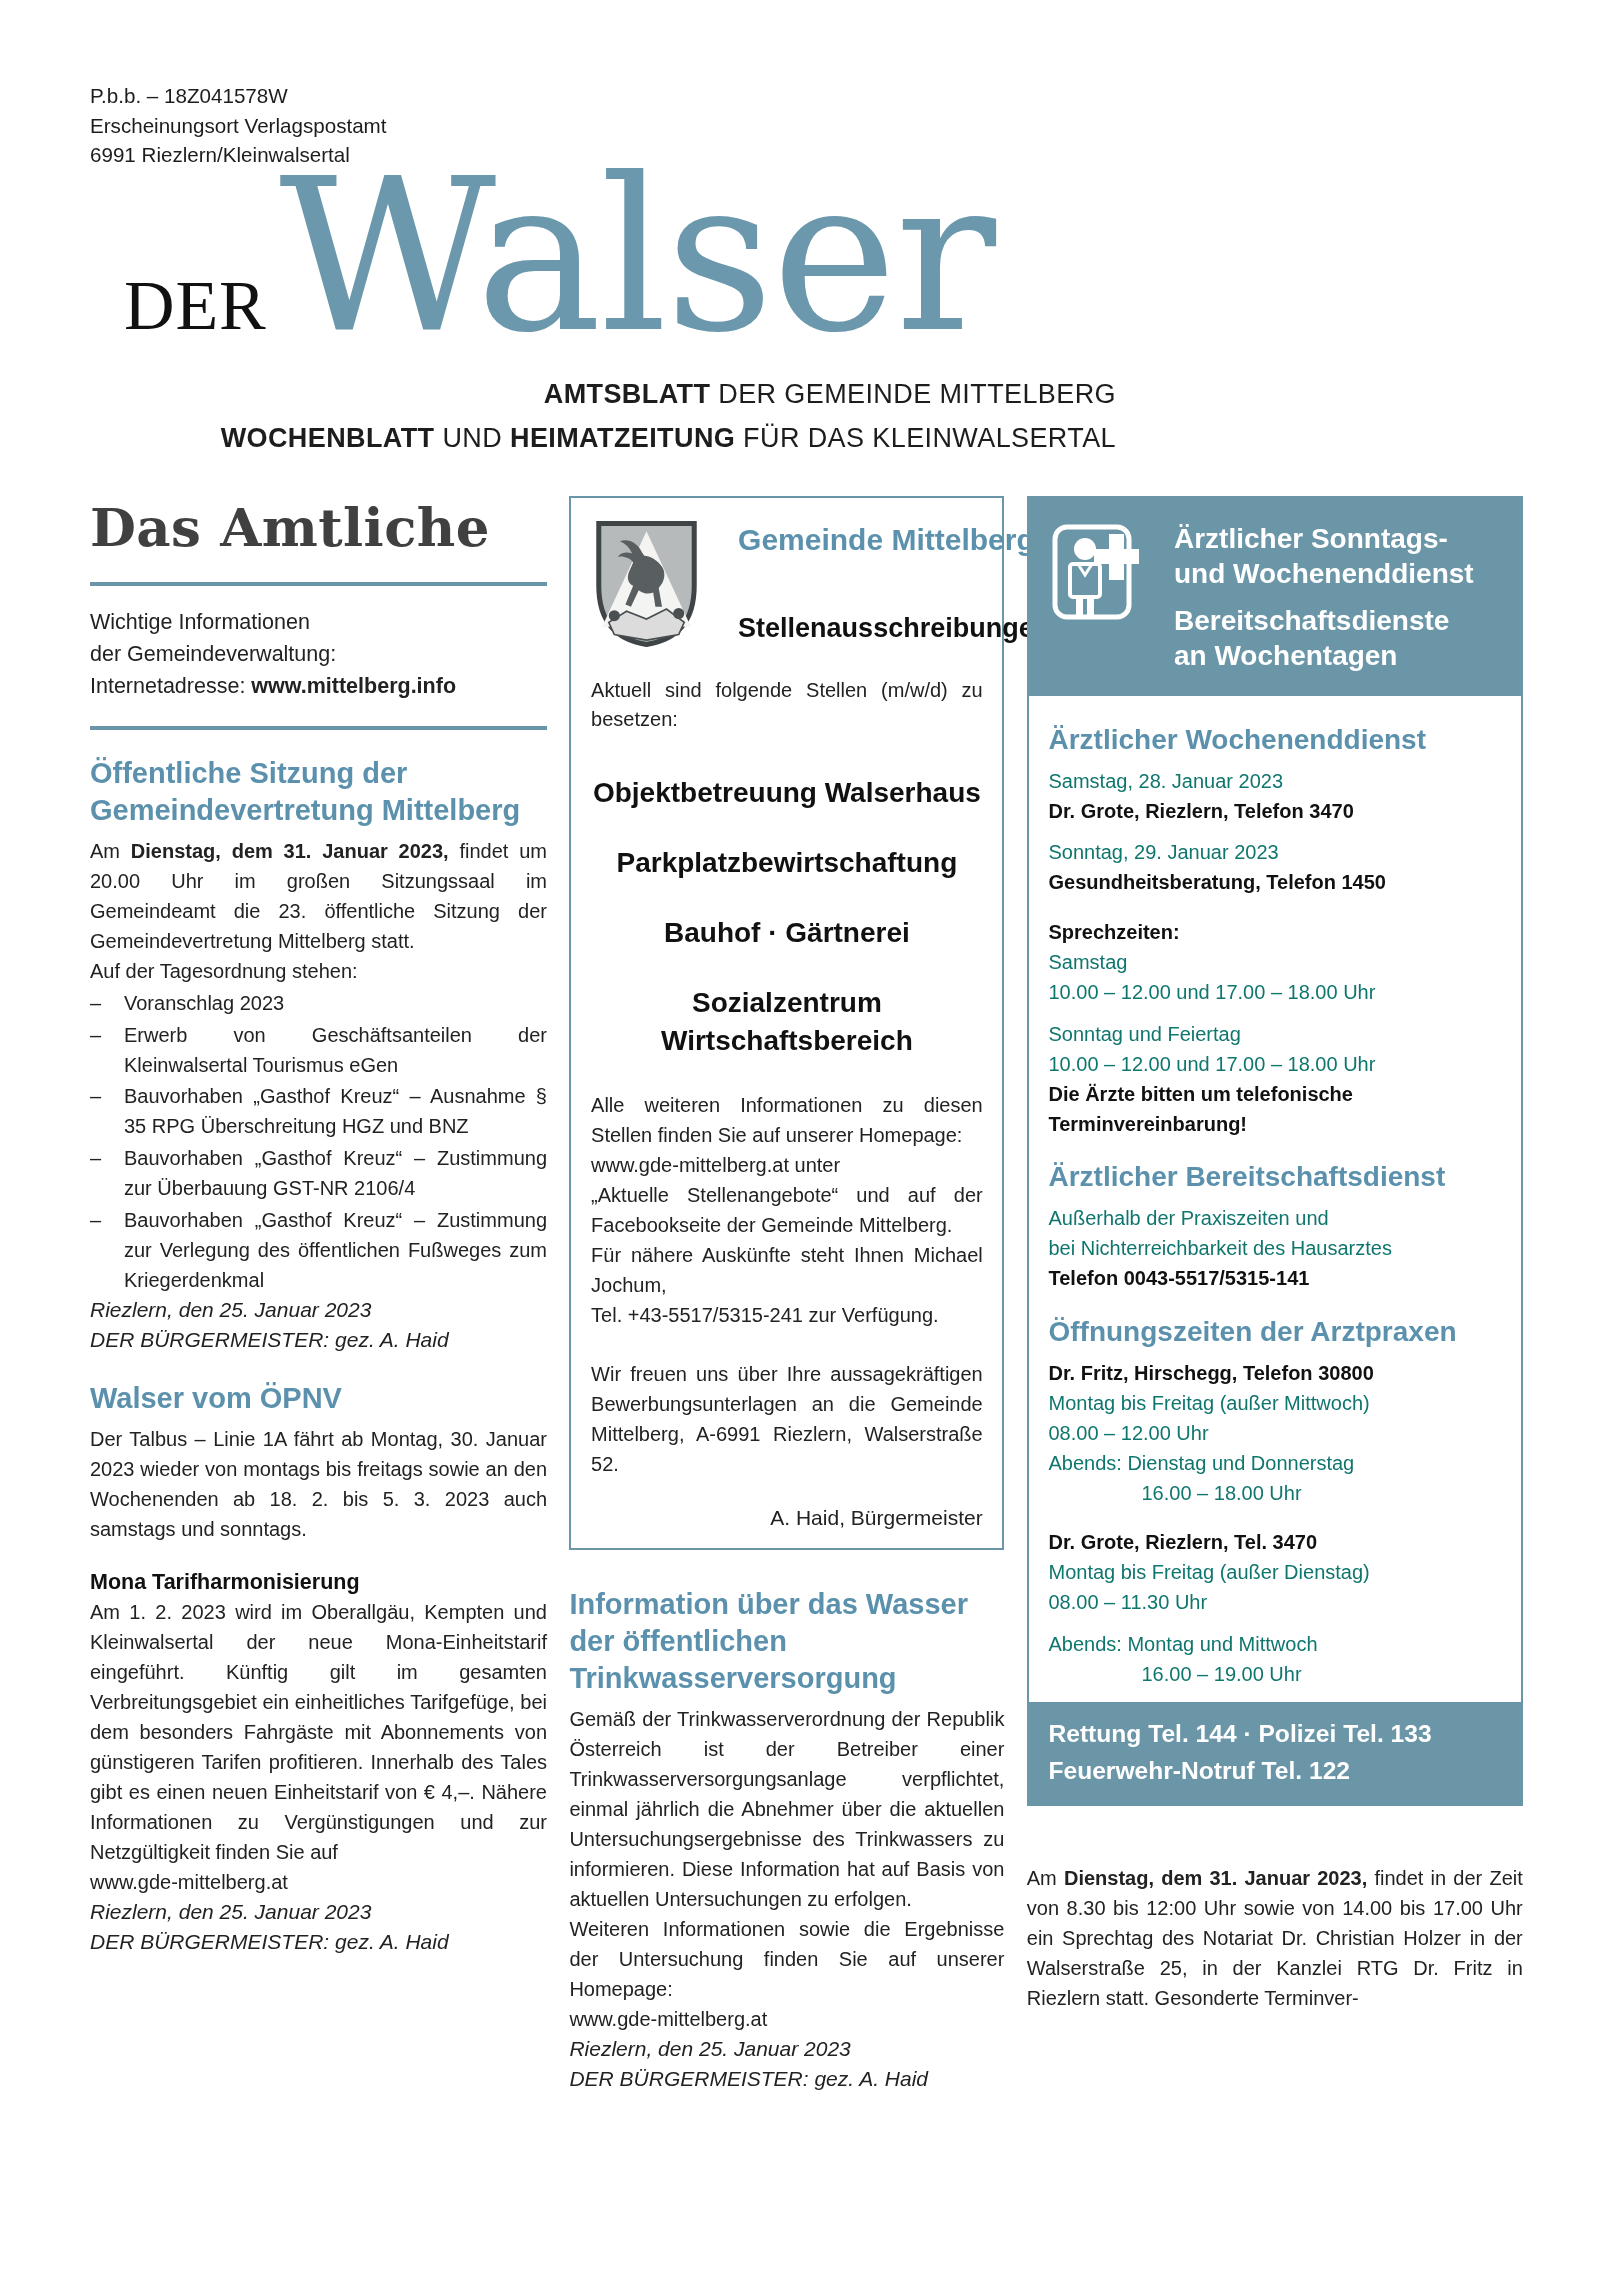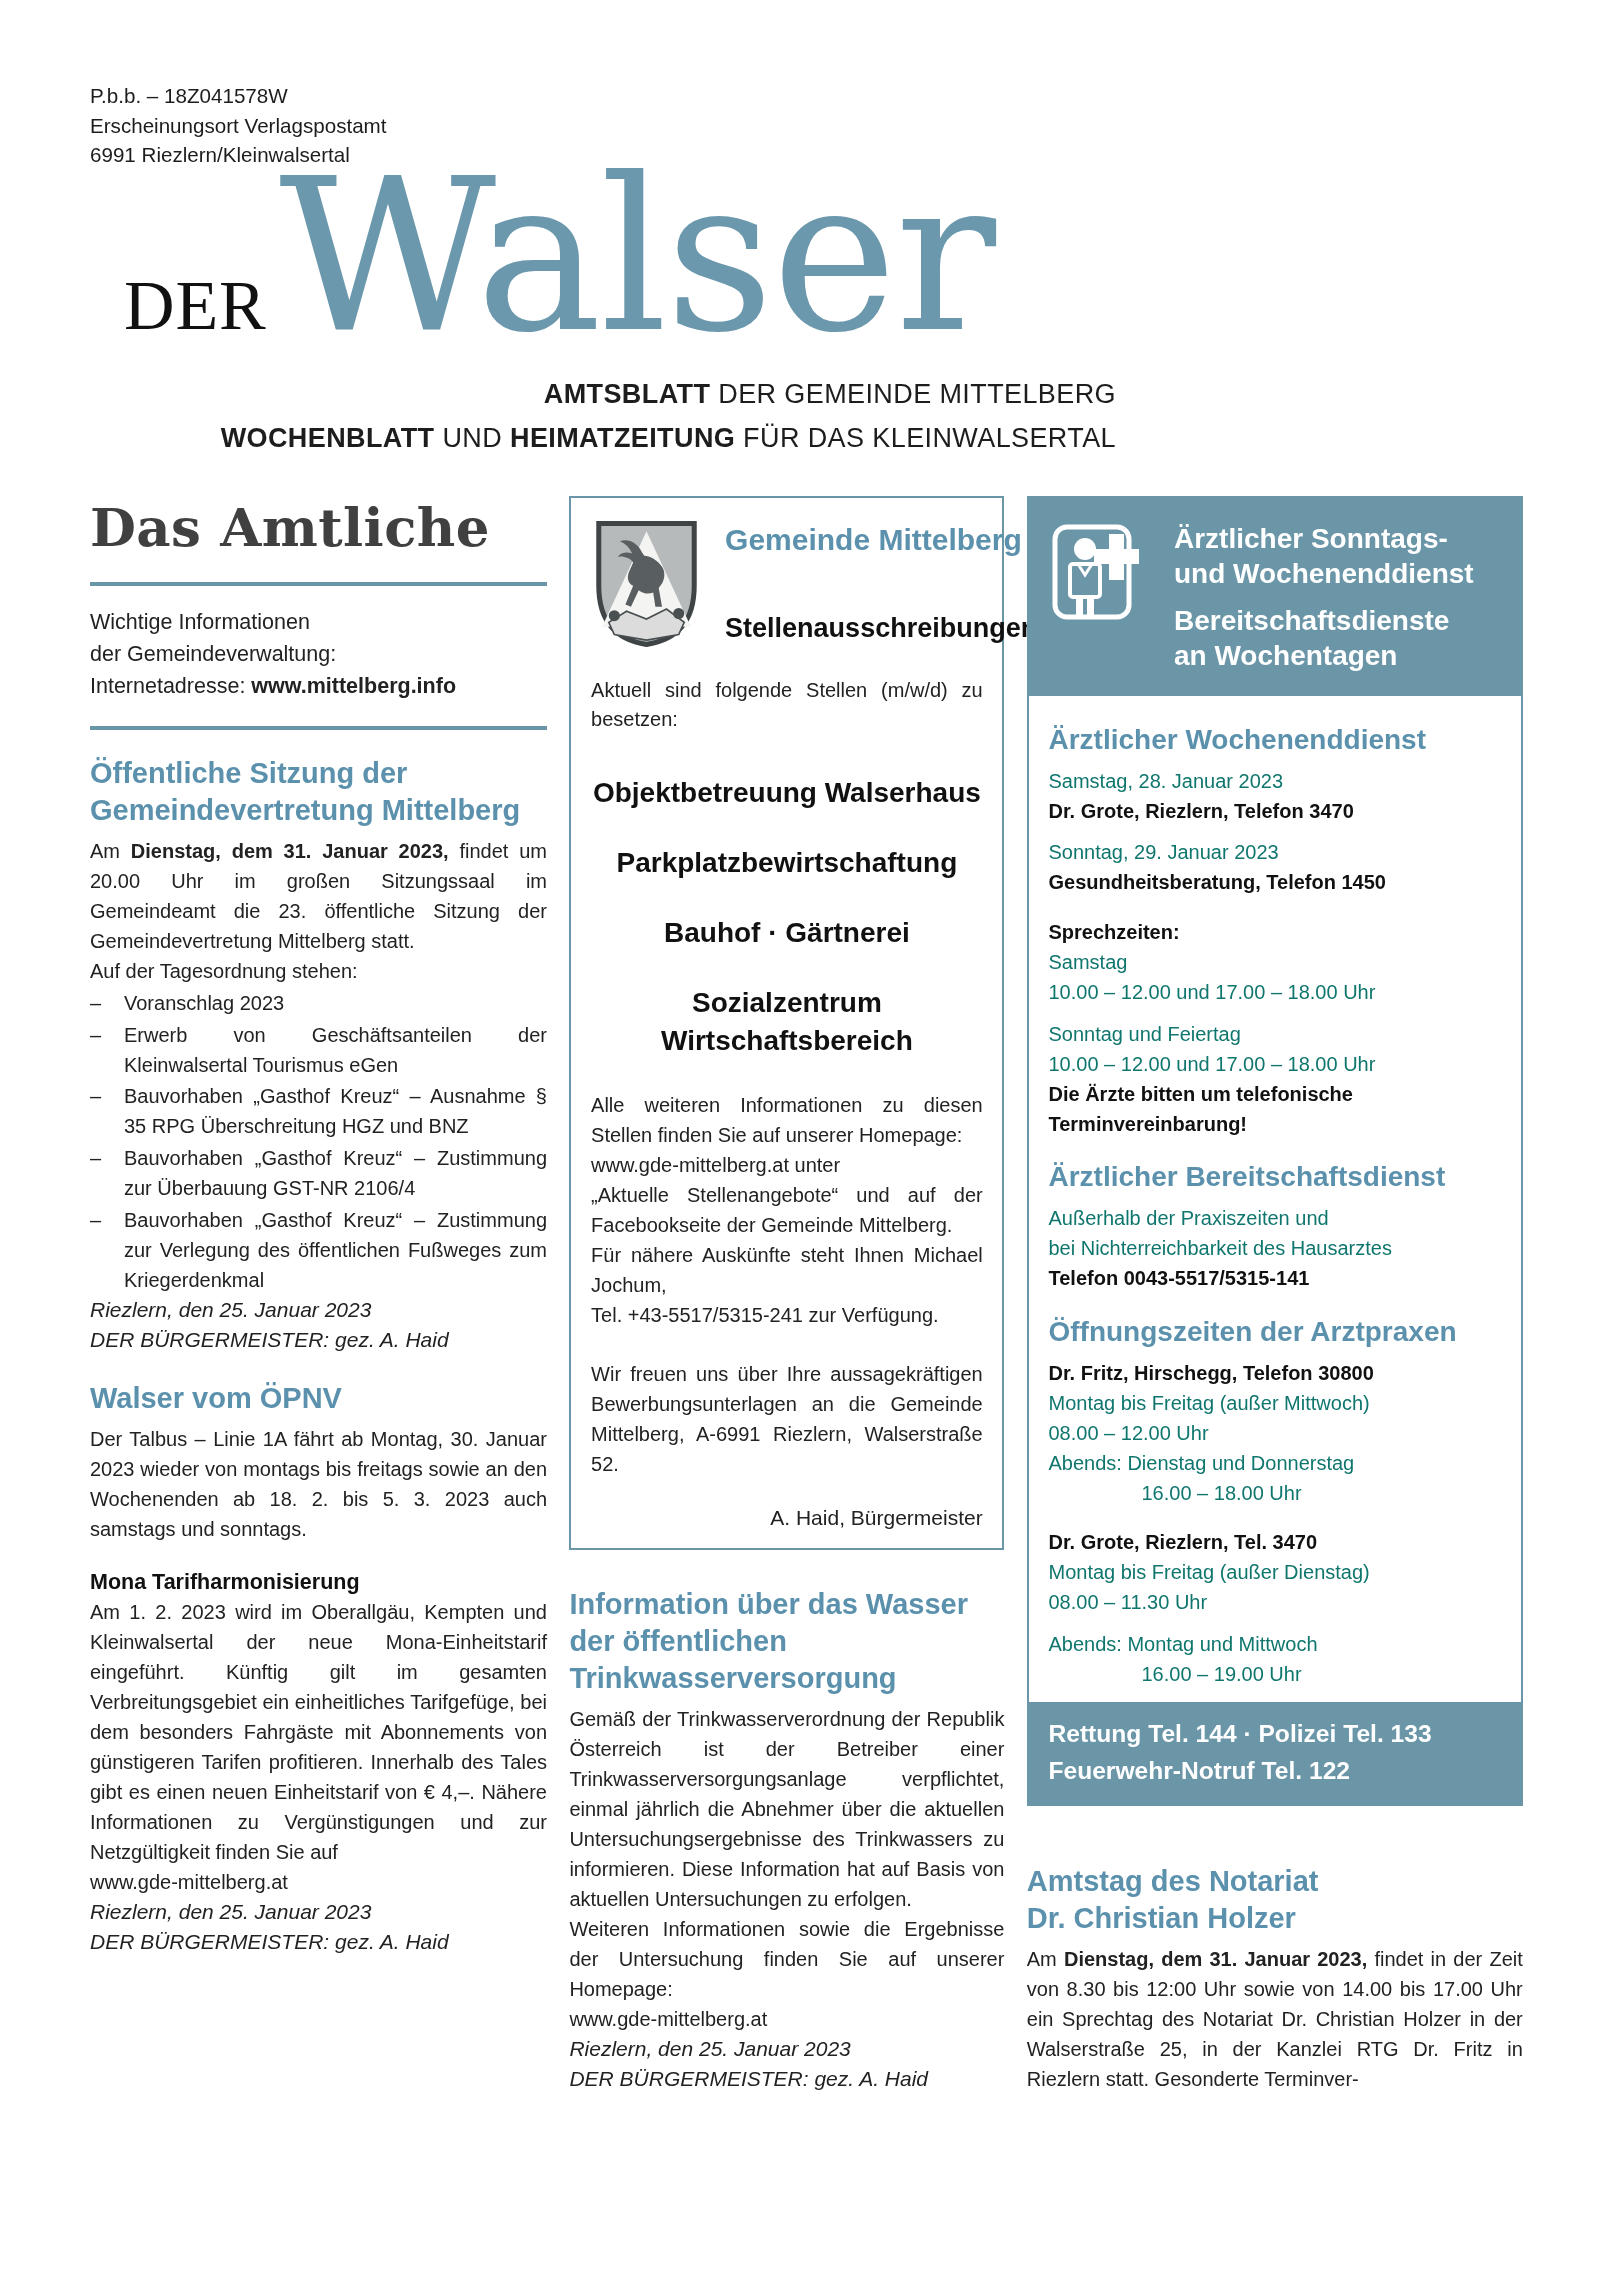--- a/index.html
+++ b/index.html
@@ -30,21 +30,21 @@
   .amtliche-title{font-family:"DejaVu Serif",serif;font-weight:bold;font-size:53px;color:#404040;letter-spacing:0.4px;}
   .rule{height:3.6px;background:#6b96a8;border:0;margin:24px 0 20.6px;}
   .intro{font-size:21.5px;line-height:32px;}
   .art-head{color:#5b91ad;font-weight:bold;font-size:29px;line-height:37px;margin:25px 0 7.2px;}
   .subhead{font-weight:bold;font-size:21.5px;margin-top:23px;line-height:30px;color:#111;}
   .li{display:flex;margin-top:1.8px;}
   .li .dash{width:34px;flex:none;}
   .li .txt{flex:1;text-align:justify;}
   
   .jobs-box{border:2.7px solid #6b96a8;padding:19.7px 19.7px 18px;box-sizing:border-box;}
-  .box-header{display:flex;gap:23px;}
+  .box-header{display:flex;gap:36px;}
   .coat{width:111px;height:131px;flex:none;}
   .box-titles{flex:1;padding-top:5.4px;}
   .box-municipality{color:#5b91ad;font-weight:bold;font-size:30px;line-height:34px;}
   .box-title{font-weight:bold;font-size:27px;color:#111;margin-top:56px;}
   .box-intro{font-size:20px;line-height:29.6px;margin-top:27px;}
   .job{text-align:center;font-weight:bold;font-size:28px;line-height:38px;color:#111;margin-top:32px;}
   .job.first{margin-top:39px;}
   .box-sign{text-align:right;font-size:21px;margin-top:27px;}
   .mt{margin-top:29.6px;}
   
@@ -235,23 +235,19 @@
           <div class="med-line center">16.00 – 19.00 Uhr</div>
         </div>
 
         <div class="med-footer">
           <div>Rettung Tel. 144 · Polizei Tel. 133</div>
           <div>Feuerwehr-Notruf Tel. 122</div>
         </div>
       </div>
 
       <div class="notariat">
-        <div class="art-head">
-          <div>Amtstag des Notariat</div>
-          <div>Dr. Christian Holzer</div>
-        </div>
         <div class="body just"><span>Am </span><b>Dienstag, dem 31. Januar 2023,</b><span> findet in der Zeit von 8.30 bis 12:00 Uhr sowie von 14.00 bis 17.00 Uhr ein Sprechtag des Notariat Dr. Christian Holzer in der Walserstraße 25, in der Kanzlei RTG Dr. Fritz in Riezlern statt. Gesonderte Terminver-</span></div>
       </div>
     </div>
 
   </div>
 </div>
 
 
 </body></html>

